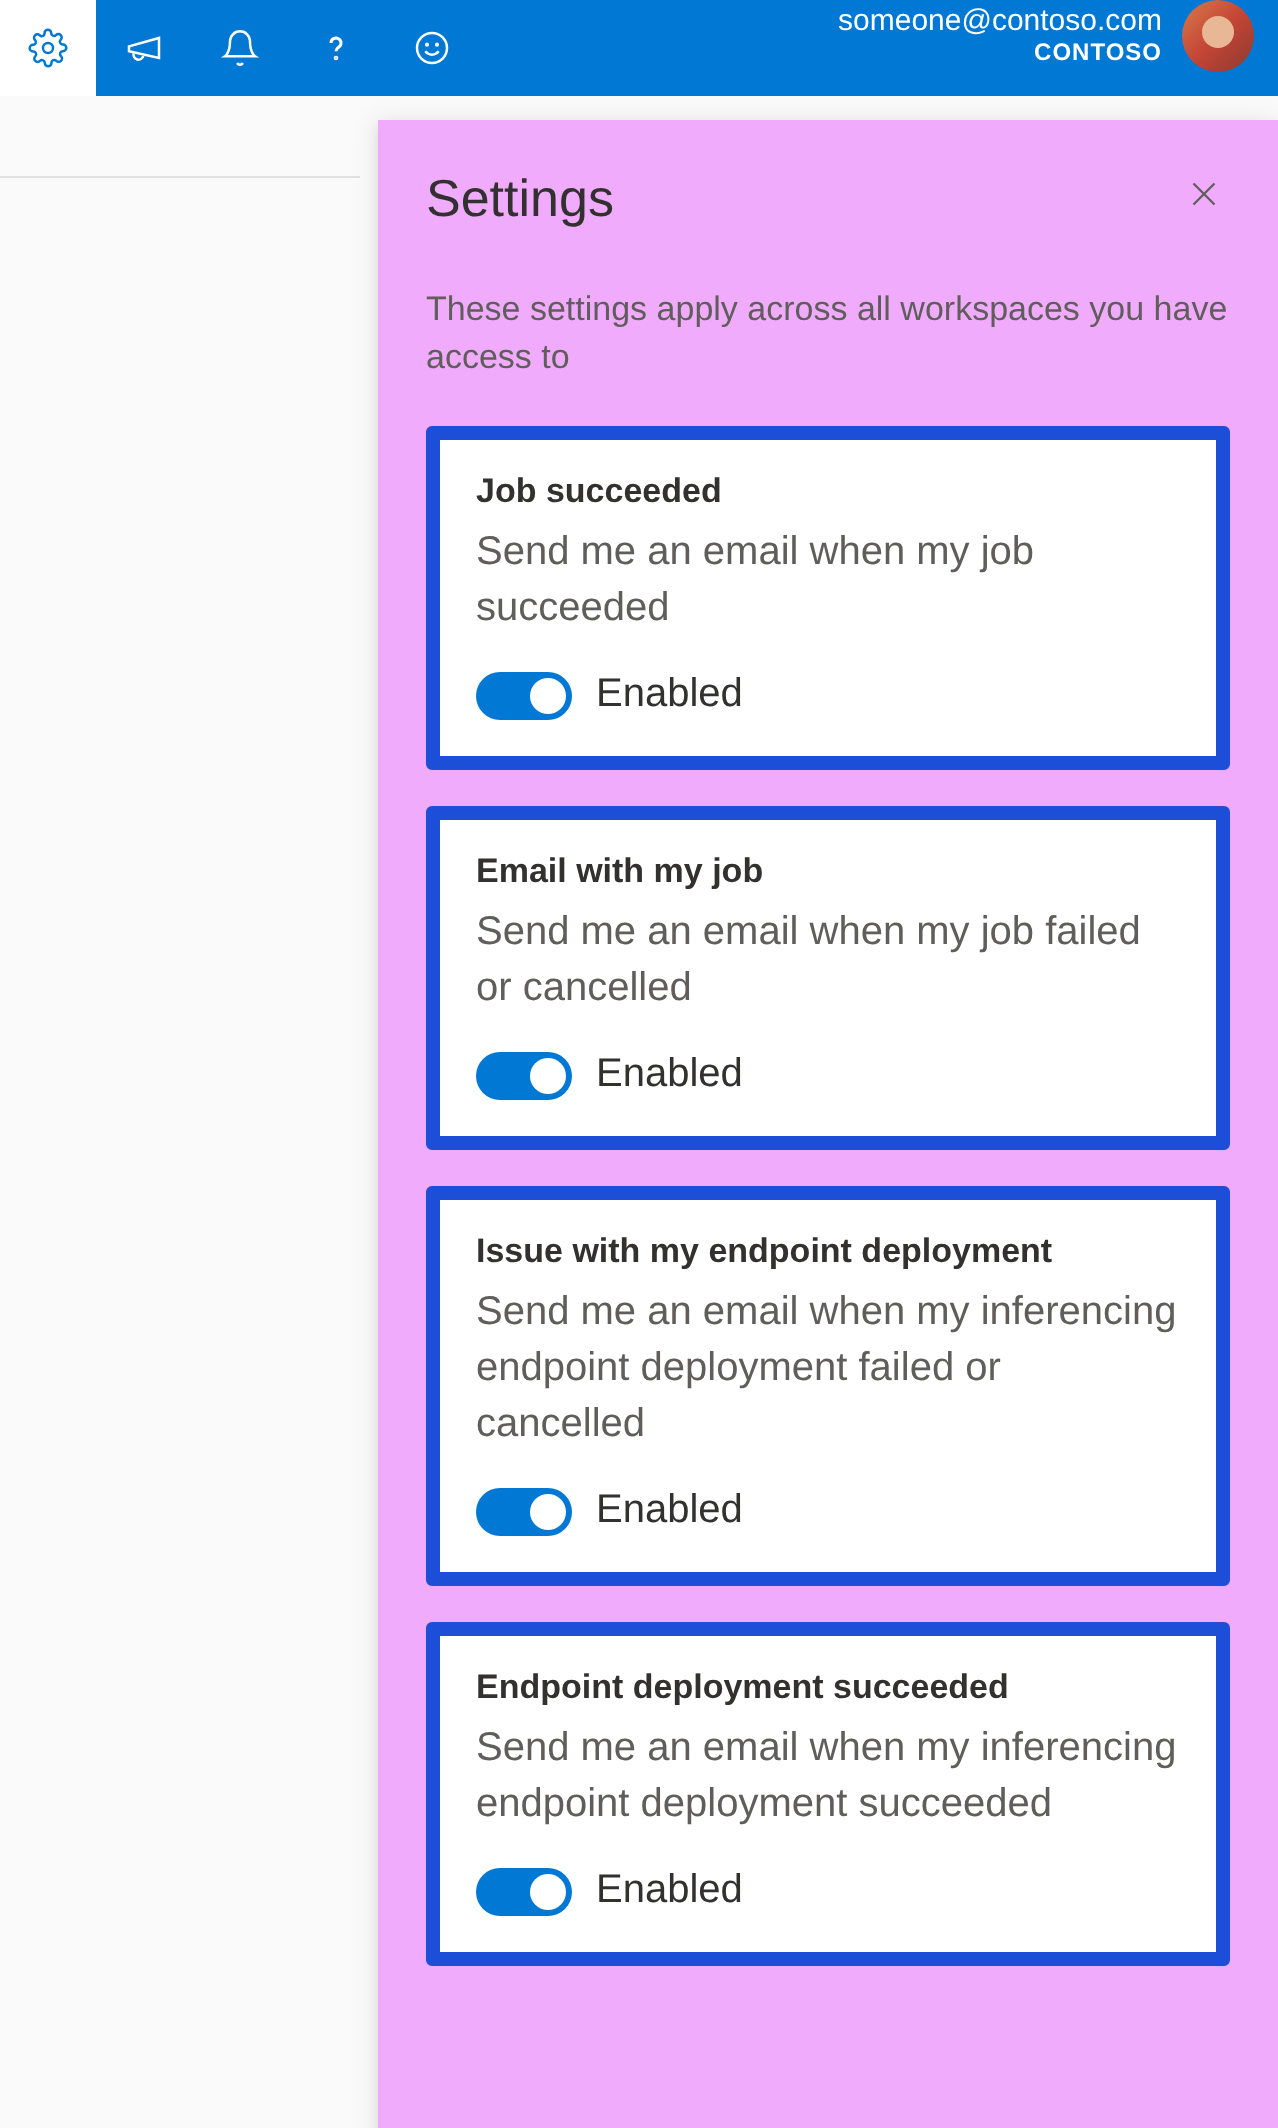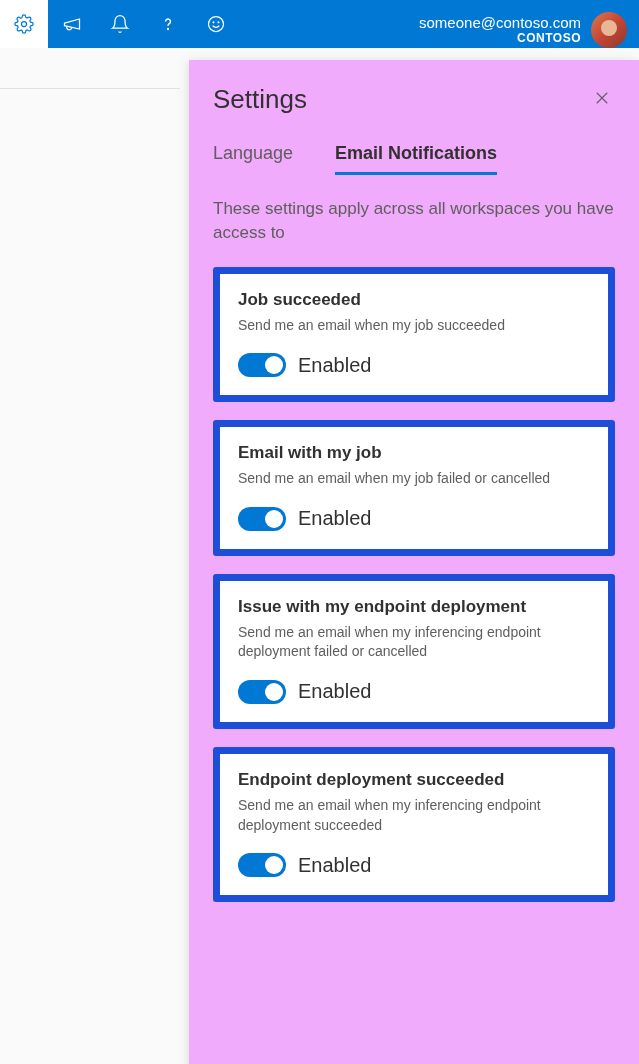--- a/index.html
+++ b/index.html
@@ -8,21 +8,21 @@
       width: 639px;
       height: 1064px;
       overflow: hidden;
       background: #fafafa;
       position: relative;
     }
     .topbar {
       background: #0078d4;
       height: 48px;
       display: flex;
-      align-items: flex-end;
+      align-items: flex-start;
       justify-content: space-between;
       color: #fff;
     }
     .topbar-left {
       display: flex;
       align-items: center;
       height: 100%;
     }
     .topbar-icon-btn {
       width: 48px;
@@ -126,21 +126,21 @@
       margin-bottom: 18px;
       background: #fff;
     }
     .card-title {
       font-size: 17px;
       font-weight: 600;
       color: #323130;
       margin-bottom: 6px;
     }
     .card-desc {
-      font-size: 14px;
+      font-size: 20px;
       color: #605e5c;
       line-height: 1.4;
       margin-bottom: 18px;
     }
     .toggle-row {
       display: flex;
       align-items: center;
       gap: 12px;
     }
     .toggle {
@@ -215,24 +215,20 @@
   <div class="panel-header">
     <div class="panel-title">Settings</div>
     <div class="close-btn">
       <svg width="18" height="18" viewBox="0 0 24 24" fill="none" stroke="#605e5c" stroke-width="1.5">
         <line x1="5" y1="5" x2="19" y2="19"></line>
         <line x1="19" y1="5" x2="5" y2="19"></line>
       </svg>
     </div>
   </div>
 
-  <div class="tabs">
-    <div class="tab">Language</div>
-    <div class="tab active">Email Notifications</div>
-  </div>
 
   <div class="tab-description">These settings apply across all workspaces you have access to</div>
 
   <div class="card">
     <div class="card-title">Job succeeded</div>
     <div class="card-desc">Send me an email when my job succeeded</div>
     <div class="toggle-row">
       <div class="toggle">
         <div class="toggle-knob"></div>
       </div>

